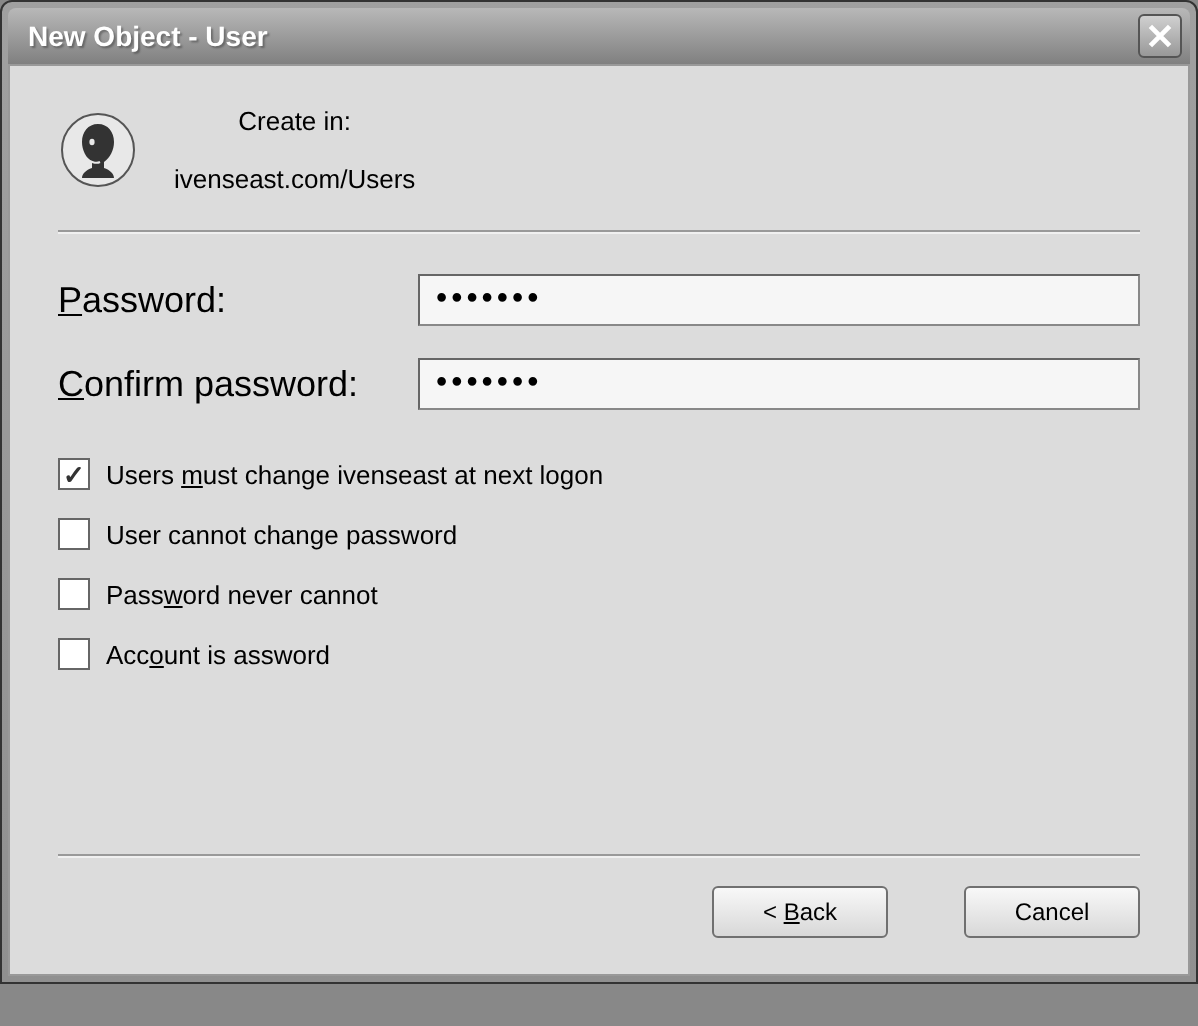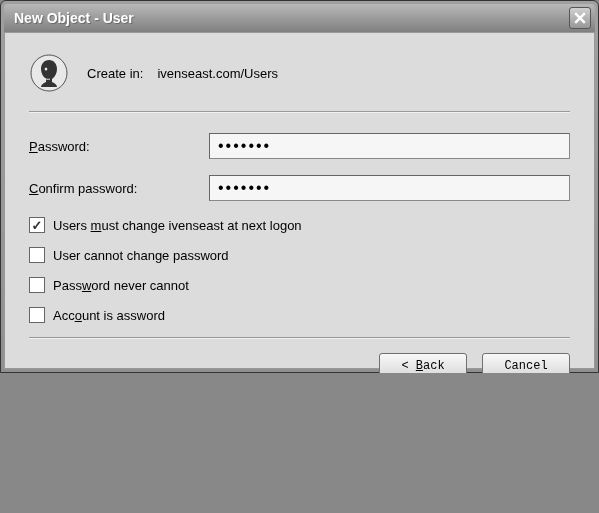--- a/index.html
+++ b/index.html
@@ -5,21 +5,21 @@
   * { box-sizing: border-box; }
   body {
     margin: 0;
     padding: 0;
     font-family: Tahoma, Arial, sans-serif;
     font-size: 12px;
     background: #888;
   }
   .window {
     width: 599px;
-    height: 373px;
+    height: 492px;
     background: linear-gradient(to bottom, #a0a0a0 0%, #909090 100%);
     border: 1px solid #333;
     border-radius: 6px 6px 0 0;
     position: relative;
     padding: 3px;
   }
   .titlebar {
     height: 28px;
     background: linear-gradient(to bottom, #b8b8b8 0%, #808080 100%);
     border-radius: 4px 4px 0 0;
@@ -61,35 +61,36 @@
   .user-icon {
     width: 40px;
     height: 40px;
     flex-shrink: 0;
   }
   .create-in-row {
     display: flex;
     align-items: center;
     gap: 14px;
     font-size: 13px;
+    flex-direction: column;
   }
   .divider {
     border: none;
     border-top: 1px solid #999;
     border-bottom: 1px solid #f0f0f0;
     margin: 0 0 20px 0;
   }
   .form-row {
     display: flex;
     align-items: center;
     margin-bottom: 16px;
   }
   .form-label {
     width: 180px;
-    font-size: 13px;
+    font-size: 18px;
   }
   .form-input {
     flex: 1;
     height: 26px;
     background: #f6f6f6;
     border: 1px solid #888;
     border-top-color: #666;
     border-left-color: #666;
     padding: 0 8px;
     font-family: Tahoma, Arial, sans-serif;
@@ -131,21 +132,21 @@
     display: flex;
     justify-content: flex-end;
     gap: 10px;
   }
   .btn {
     min-width: 88px;
     height: 26px;
     background: linear-gradient(to bottom, #f8f8f8, #d8d8d8);
     border: 1px solid #707070;
     border-radius: 3px;
-    font-family: Liberation Mono, monospace;
+    font-family: Liberation Sans, sans-serif;
     font-size: 12px;
     cursor: pointer;
     padding: 0 12px;
   }
   .underline { text-decoration: underline; }
 </style>
 </head>
 <body>
 
 <div class="window">
@@ -206,17 +207,17 @@
       <span class="chk"></span>
       <label><span>Acc</span><span class="underline">o</span><span>unt is assword</span></label>
     </div>
 
     <div class="spacer"></div>
 
     <hr class="button-divider">
 
     <div class="button-row">
       <button class="btn"><span>&lt; </span><span class="underline">B</span><span>ack</span></button>
-      <button class="btn" style="margin-left:5px">Cancel</button>
+      <button class="btn" style="margin-left:28px">Cancel</button>
     </div>
 
   </div>
 </div>
 
 </body></html>

